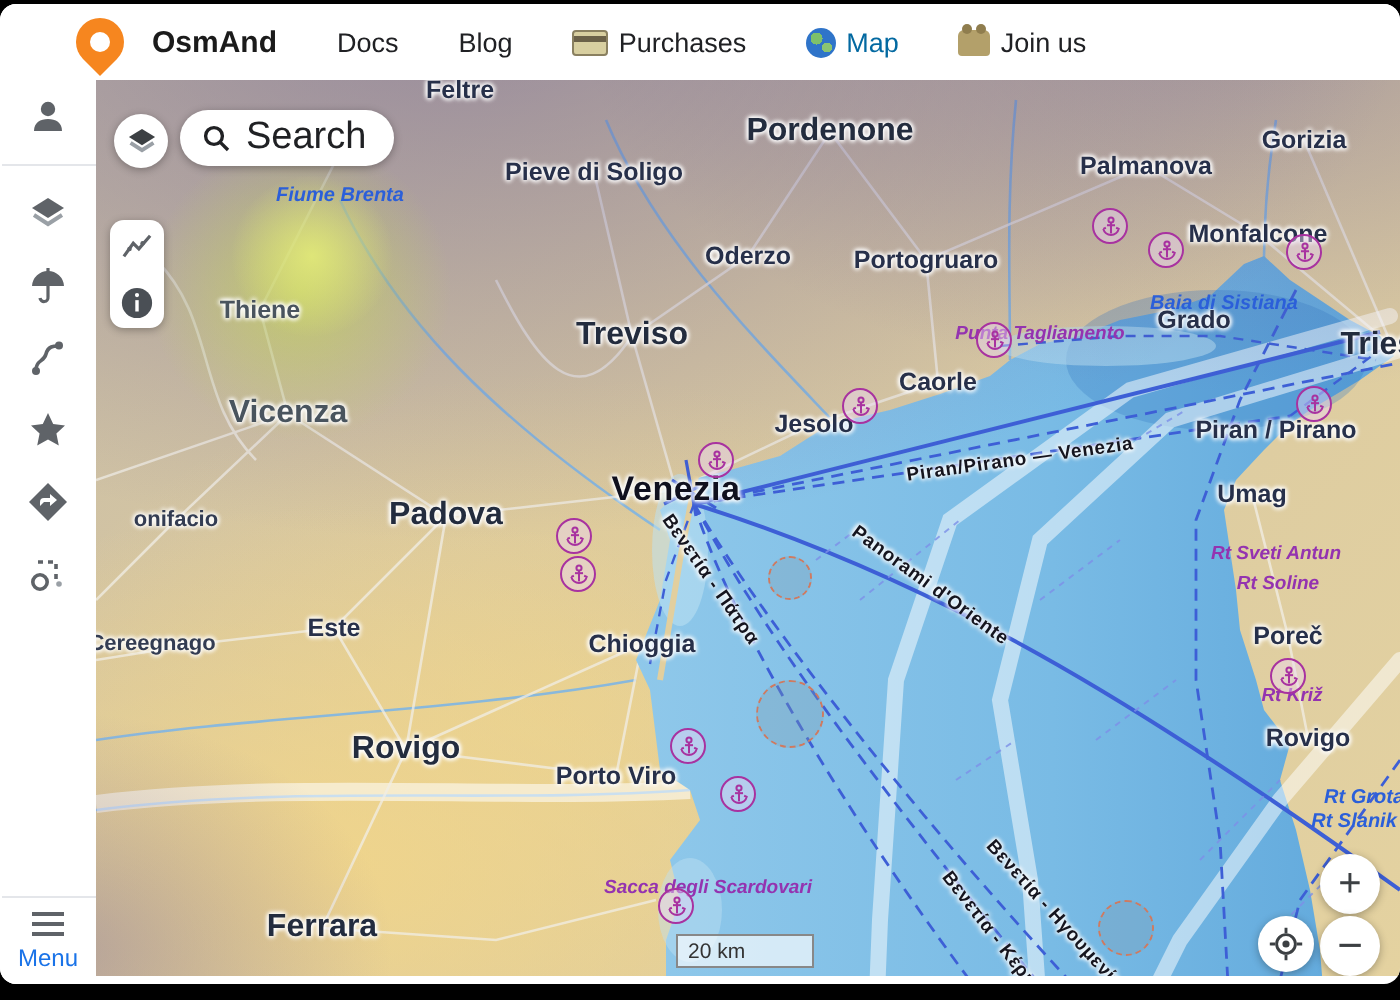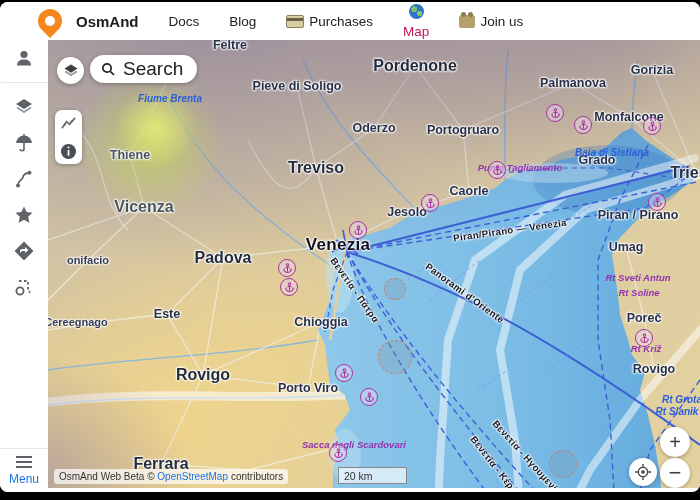--- a/index.html
+++ b/index.html
@@ -7,21 +7,21 @@
   .window{position:absolute;left:0;top:2px;width:700px;height:490px;background:#fff;
     border-radius:8px;overflow:hidden;}
   
   .nav{position:absolute;left:0;top:0;width:100%;height:38px;background:#fff;display:flex;
     align-items:center;gap:30px;padding-left:38px;box-sizing:border-box;z-index:40;}
   .logo{width:24px;height:24px;background:#f6861f;border-radius:50% 50% 50% 0;
     transform:rotate(-45deg);position:relative;flex:0 0 auto;}
   .logo::after{content:"";position:absolute;left:7px;top:7px;width:10px;height:10px;background:#fff;border-radius:50%;}
   .brand{font-weight:bold;font-size:15px;color:#1b1b1b;margin-left:-16px;}
   .nav-item{font-size:13.5px;color:#202124;display:flex;align-items:center;gap:5px;cursor:pointer;}
-  .nav-item.active{color:#be185d;flex-direction:column;}
+  .nav-item.active{color:#0369a1;}
   .ic-card{width:16px;height:11px;background:#d8cfa0;border:1px solid #8a8súč060;border:1px solid #8a8060;border-radius:2px;position:relative;}
   .ic-card::after{content:"";position:absolute;left:0;right:0;top:2px;height:3px;background:#6b6148;}
   .ic-globe{width:15px;height:15px;border-radius:50%;
     background:radial-gradient(circle at 35% 35%, #7ec06a 0 3px, transparent 3px),
                radial-gradient(circle at 70% 65%, #8ac472 0 2.5px, transparent 2.5px),#2f74c9;}
   .ic-people{width:16px;height:13px;background:#b3a06a;border-radius:3px 3px 2px 2px;position:relative;}
   .ic-people::before{content:"";position:absolute;left:2px;top:-3px;width:5px;height:5px;border-radius:50%;background:#8f7d4e;}
   .ic-people::after{content:"";position:absolute;right:2px;top:-3px;width:5px;height:5px;border-radius:50%;background:#8f7d4e;}
   
   .sidebar{position:absolute;left:0;top:38px;bottom:0;width:48px;background:#fff;z-index:30;
@@ -445,19 +445,14 @@
         <line x1="10" y1="1" x2="10" y2="4" stroke="#3c4043" stroke-width="1.6"></line>
         <line x1="10" y1="16" x2="10" y2="19" stroke="#3c4043" stroke-width="1.6"></line>
         <line x1="1" y1="10" x2="4" y2="10" stroke="#3c4043" stroke-width="1.6"></line>
         <line x1="16" y1="10" x2="19" y2="10" stroke="#3c4043" stroke-width="1.6"></line>
       </svg>
     </div>
 
     <div class="scalebar">
       <span>20 km</span>
     </div>
-    <div class="attrib">
-      <span>OsmAnd Web Beta ©</span>&nbsp;
-      <span class="link">OpenStreetMap</span>
-      <span>contributors</span>
-    </div>
   </div>
 </div>
 
 </body></html>

